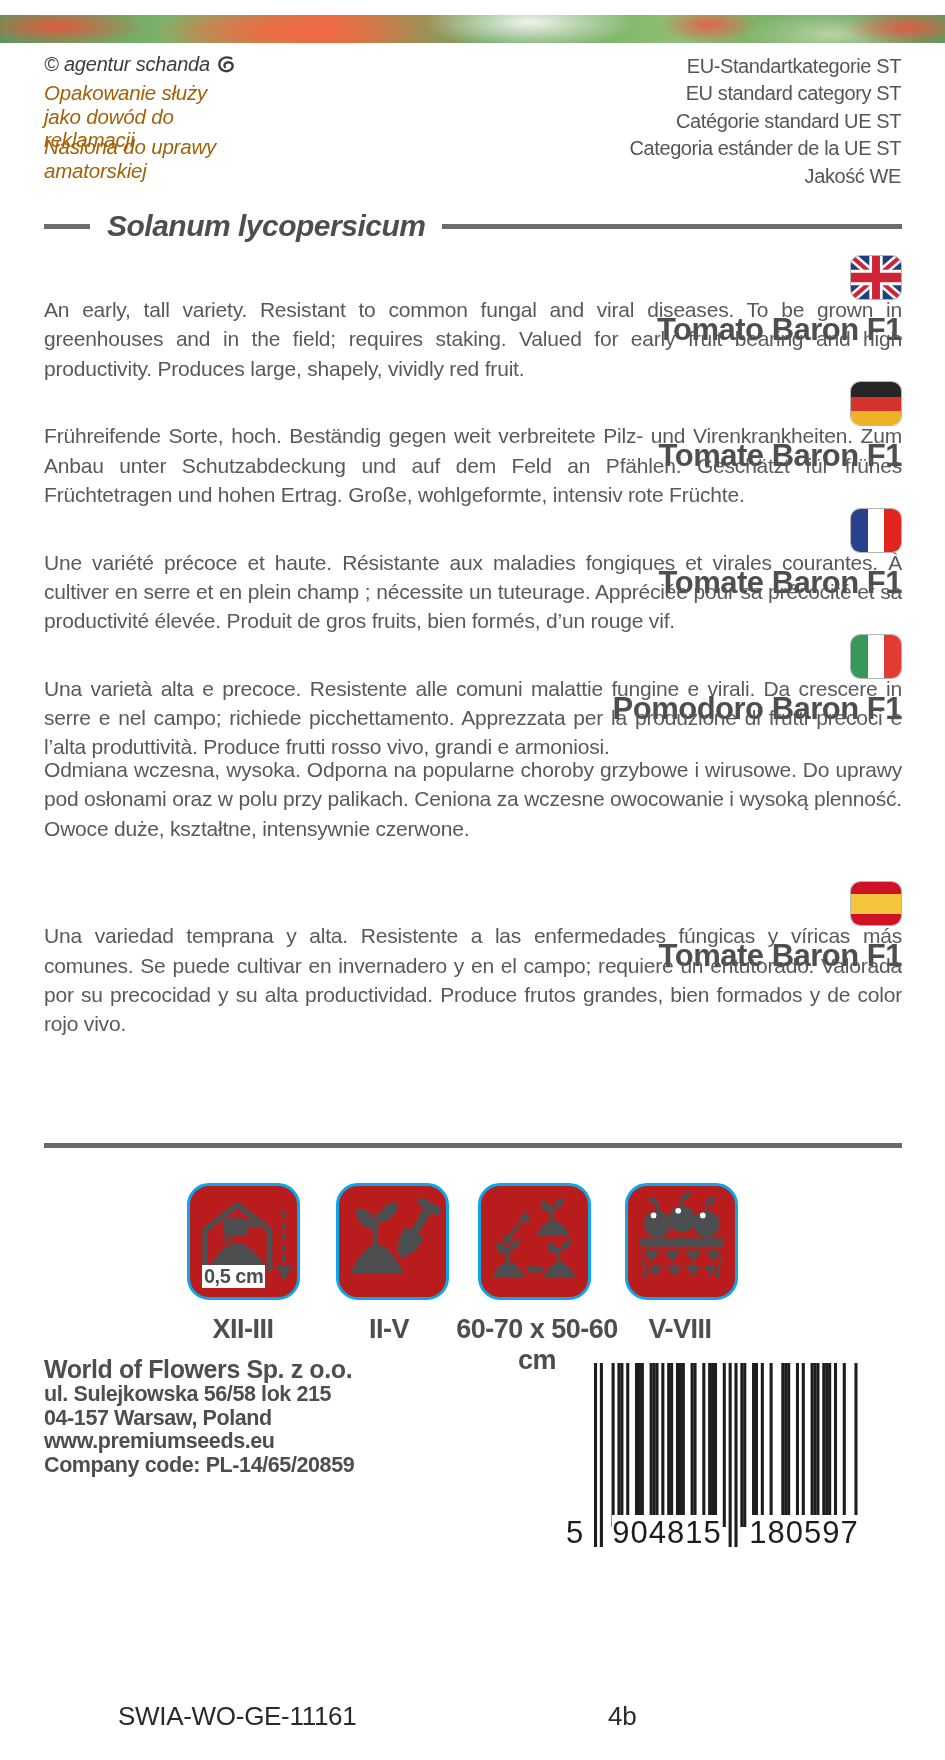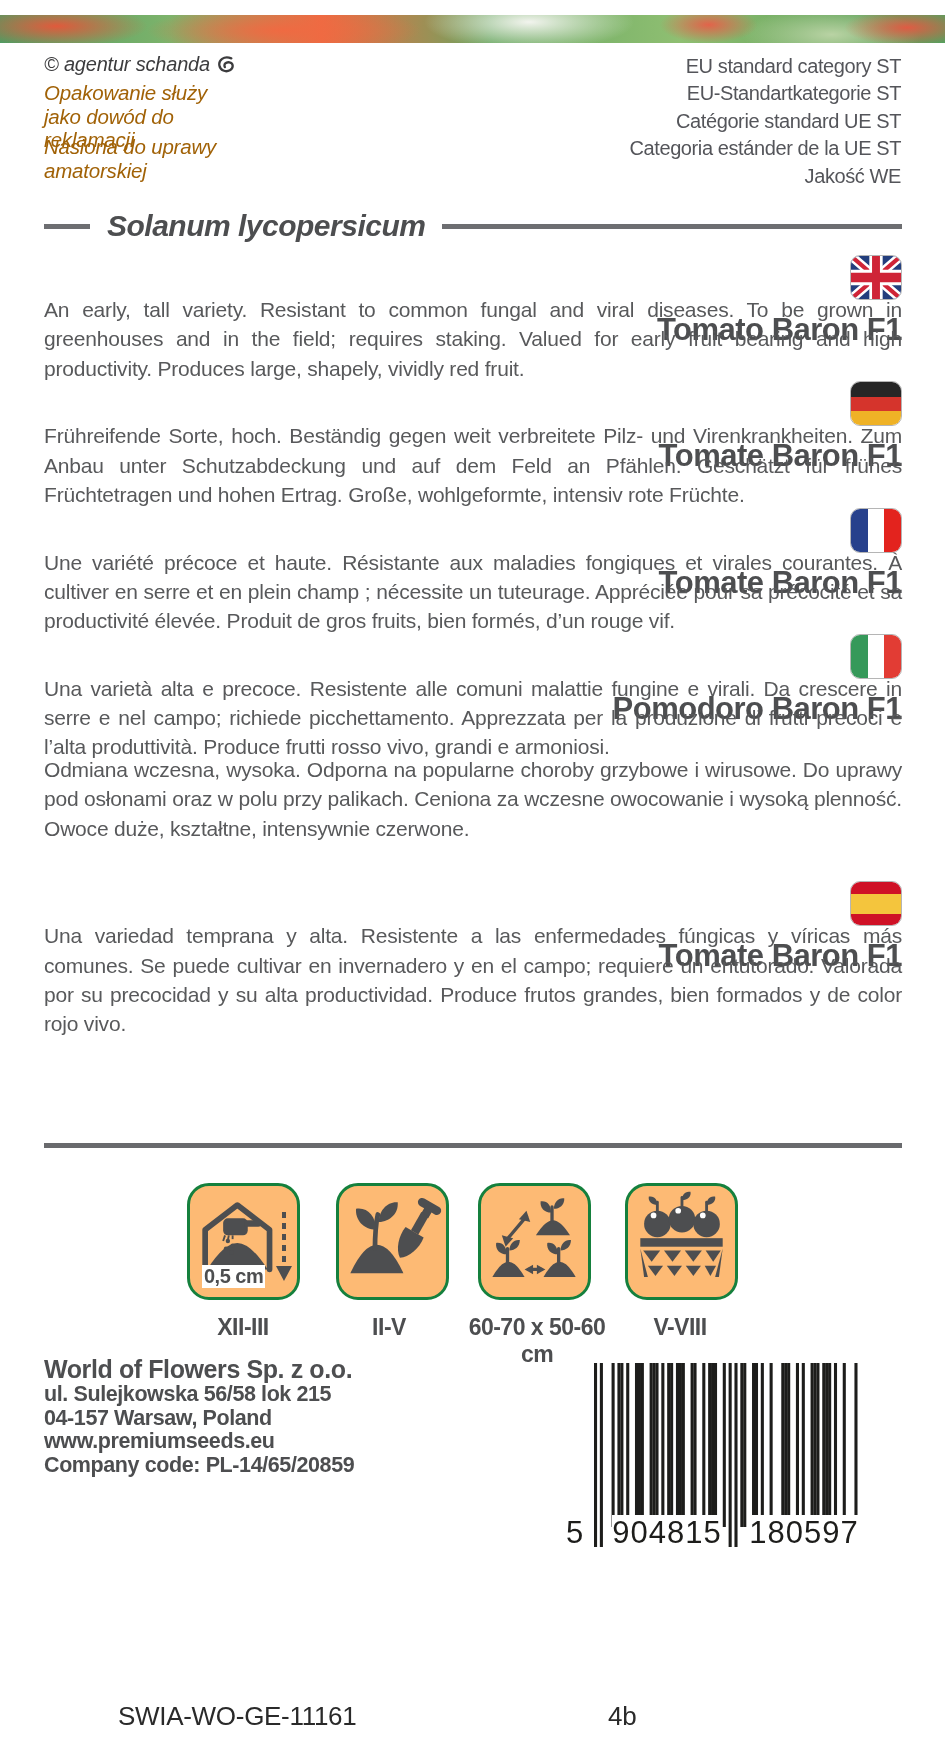--- a/index.html
+++ b/index.html
@@ -48,32 +48,32 @@
   .flag svg { width:100%; height:100%; display:block; }
   .sec-title { font-size:31px; font-weight:bold; color:#4d4e50; letter-spacing:-0.5px; line-height:34px;
     padding-bottom:1px; }
   .sec-body { margin-top:-5px; font-size:21px; line-height:29.3px; text-align:justify;
     color:#58595b; letter-spacing:-0.2px; }
 
   
   .divider { position:absolute; left:44px; top:1128px; width:858px; height:5px; background:#696a6d; }
 
   
-  .picto-box { position:absolute; top:1168px; width:113px; height:117px; border:3px solid #15803d;
-    border-radius:22px; background:#fdba74; }
+  .picto-box { position:absolute; top:1168px; width:113px; height:117px; border:3px solid #0ea5e9;
+    border-radius:22px; background:#b91c1c; }
   .pb1 { left:187px; } .pb2 { left:336px; } .pb3 { left:478px; } .pb4 { left:625px; }
   .picto-box svg { position:absolute; left:0; top:0; width:100%; height:100%; }
   .depth-label { position:absolute; left:12px; bottom:9px; background:#fff; padding:0 2px;
     font-size:20px; font-weight:bold; color:#4d4e50; letter-spacing:-0.5px; }
   .sow-arrow { position:absolute; right:11px; top:26px; width:4px; height:52px;
     background:repeating-linear-gradient(#4d4e50 0 6px, transparent 6px 11px); }
   .sow-arrowhead { position:absolute; right:5px; top:80px; width:0; height:0;
     border-left:8px solid transparent; border-right:8px solid transparent; border-top:15px solid #4d4e50; }
   .picto-label { position:absolute; top:1299px; width:170px; transform:translateX(-50%);
-    text-align:center; font-size:23px; font-weight:bold; color:#4d4e50; letter-spacing:-0.5px; }
+    text-align:center; font-size:27px; font-weight:bold; color:#4d4e50; letter-spacing:-0.5px; }
   .pl1 { left:243px; } .pl2 { left:389px;text-align:center; } .pl3 { left:537px; } .pl4 { left:680px; }
 
   
   .producer { position:absolute; left:44px; top:1341px; color:#4d4e50; }
   .producer-name { font-size:25px; font-weight:bold; letter-spacing:-0.4px; line-height:27px; }
   .producer-line { font-size:21.5px; font-weight:bold; letter-spacing:-0.4px; line-height:23.6px; }
 
   
   .logo { position:absolute; left:42px; top:1478px; width:240px; text-align:center; color:#47484a; }
   .logo-main { font-family:"Liberation Serif", serif; font-weight:bold; font-size:47px;
@@ -109,22 +109,22 @@
     <span>© agentur schanda</span>
     <svg class="schanda-icon" viewBox="0 0 22 18">
       <path d="M15,2 C7,-1 1.5,4 2.5,9.5 C3.4,14.5 9,17 13.5,14.5 C17.5,12.3 17.5,7 13,6.2 C9.5,5.6 6.8,8.2 8.2,11.2" fill="none" stroke="#3c3c3e" stroke-width="2.4" stroke-linecap="round"></path>
     </svg>
   </div>
 
   <div class="left-note note1">Opakowanie służy jako dowód do reklamacji</div>
   <div class="left-note note2">Nasiona do uprawy amatorskiej</div>
 
   <div class="right-notes">
+    <div>EU-Standartkategorie ST</div>
     <div>EU standard category ST</div>
-    <div>EU-Standartkategorie ST</div>
     <div>Catégorie standard UE ST</div>
     <div>Categoria estánder de la UE ST</div>
     <div>Jakość WE</div>
   </div>
 
   <div class="species-row">
     <span class="species-dash"></span>
     <span class="species-name">Solanum lycopersicum</span>
     <span class="species-line"></span>
   </div>

